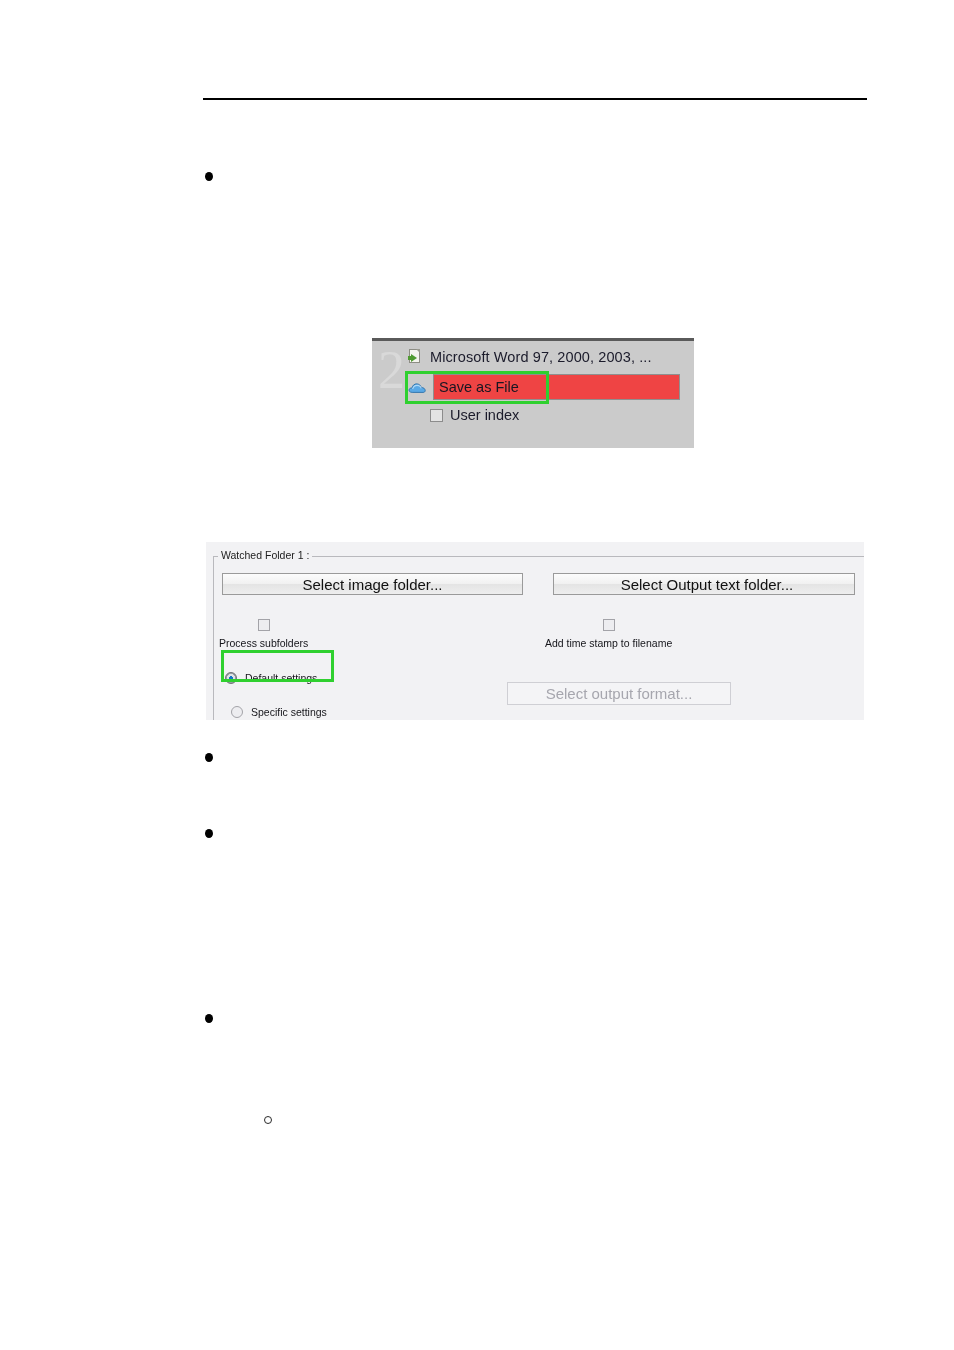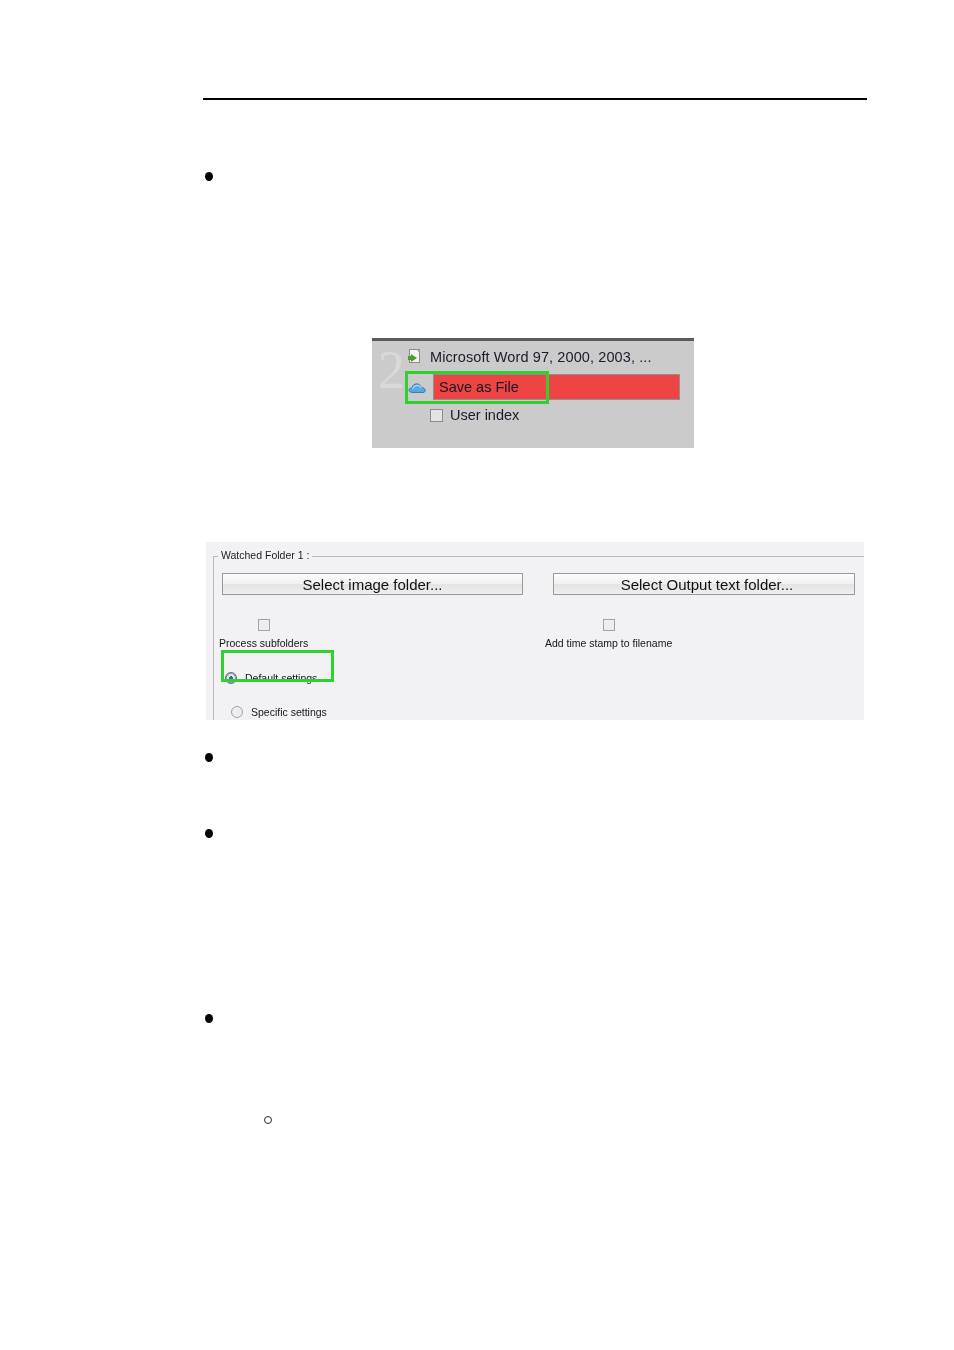--- a/index.html
+++ b/index.html
@@ -379,15 +379,16 @@
   <div class="rb-row" id="rb-default">
     <span class="radio checked"></span>
     <span class="lbl">Default settings</span>
   </div>
 
   <div class="rb-row" id="rb-specific">
     <span class="radio"></span>
     <span class="lbl">Specific settings</span>
   </div>
 
+  <div class="win-btn disabled" id="btn-output-format">Select output format...</div>
 
   <div class="hl-green hl2"></div>
 </div>
 
 </body></html>

